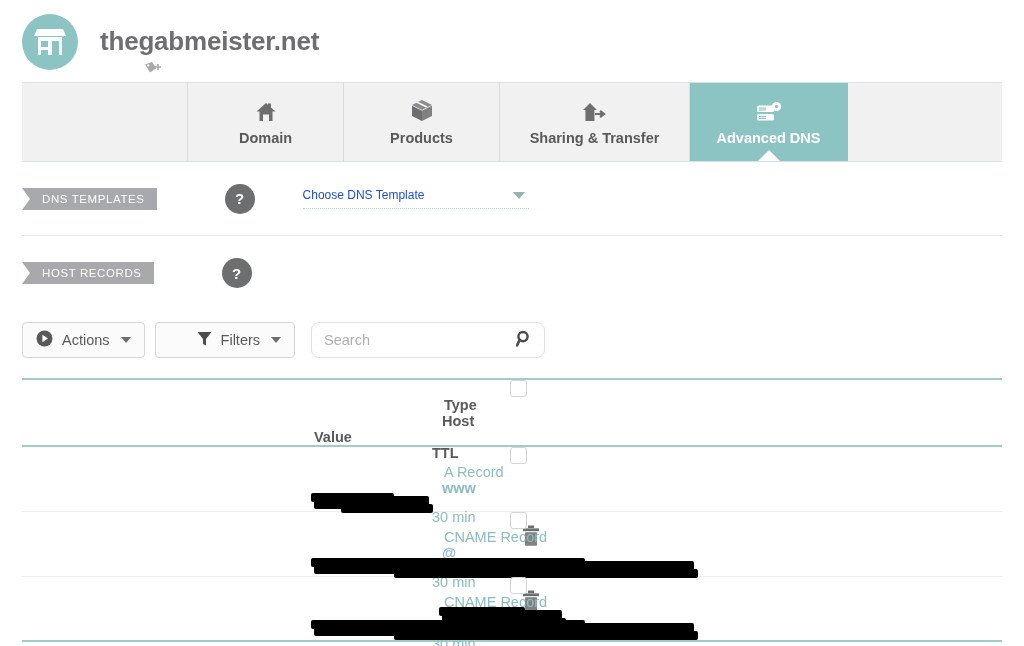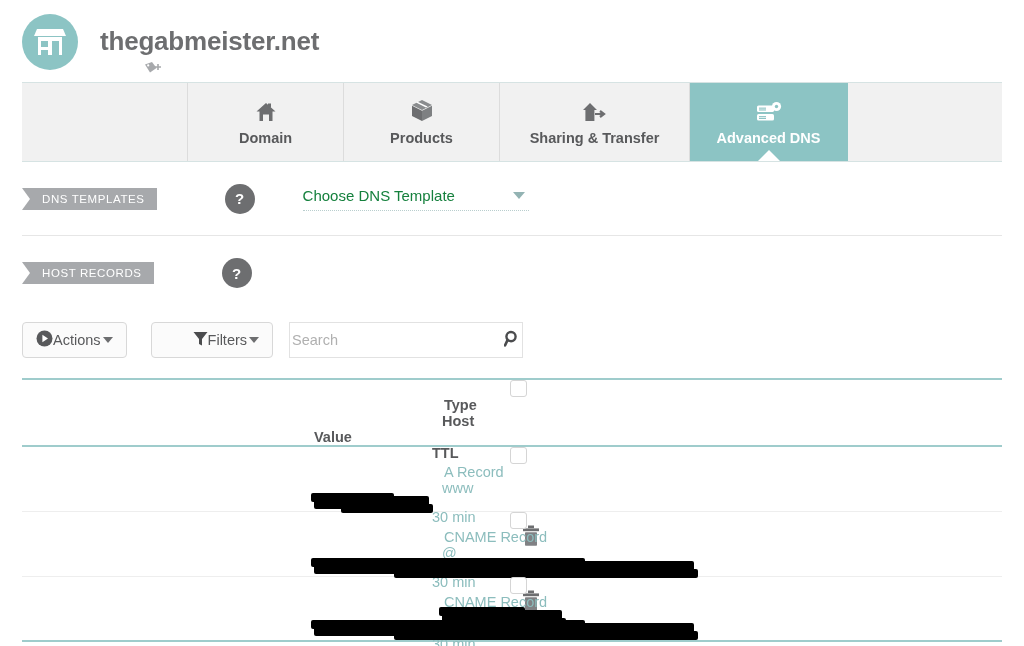--- a/index.html
+++ b/index.html
@@ -141,22 +141,22 @@
     margin-left: 48px;
     width: 226px;
     display: flex;
     align-items: center;
     justify-content: space-between;
     border-bottom: 1px dotted #b9cece;
     padding-bottom: 6px;
     cursor: pointer;
   }
   .dns-select .sel-text {
-    font-size: 15px;
-    color: #15803d;
+    font-size: 12px;
+    color: #1d4ed8;
   }
   .caret-down {
     width: 0; height: 0;
     border-left: 6px solid transparent;
     border-right: 6px solid transparent;
     border-top: 7px solid #93b3b3;
     margin-right: 4px;
   }
 
   
@@ -167,43 +167,44 @@
     padding-top: 4px;
     height: 56px;
   }
   .btn {
     height: 36px;
     background: #fbfbfb;
     border: 1px solid #d8d8d8;
     border-radius: 4px;
     display: flex;
     align-items: center;
+    gap: 9px;
     padding: 0 13px;
     font-size: 14.5px;
     color: #58595b;
     cursor: pointer;
   }
-  .btn + .btn { margin-left: 24px; padding-left: 41px; }
+  .btn + .btn { margin-left: 10px; padding-left: 41px; }
   .btn .btn-caret {
     width: 0; height: 0;
     border-left: 5px solid transparent;
     border-right: 5px solid transparent;
     border-top: 6px solid #6d6e70;
     margin-left: 2px;
   }
   .search-box {
     margin-left: 16px;
     width: 234px;
     height: 36px;
     border: 1px solid #e2e2e2;
-    border-radius: 0;
+    border-radius: 8px;
     background: #ffffff;
     display: flex;
     align-items: center;
-    padding: 0 2px;
+    padding: 0 12px;
     justify-content: space-between;
     cursor: text;
   }
   .search-box .ph {
     font-size: 14.5px;
     color: #b0b0b0;
   }
 
   
   .table {
@@ -227,21 +228,21 @@
   .cb {
     width: 17px; height: 19px;
     border: 1px solid #d5d5d5;
     border-radius: 3px;
     background: #ffffff;
     flex: 0 0 17px;
     margin-left: 13px;
     cursor: pointer;
   }
   .c-type  { width: 196px; padding-left: 30px; }
-  .c-host  { width: 140px; }
+  .c-host  { width: 140px; font-weight: bold; }
   .c-value { width: 396px; position: relative; }
   .c-ttl   { width: 160px; }
   .c-del   { flex: 1; display: flex; justify-content: flex-start; padding-left: 38px; }
 
   .thead .cell {
     font-size: 14.5px;
     font-weight: bold;
     color: #58595b;
   }
   .tbody-row .cell {

